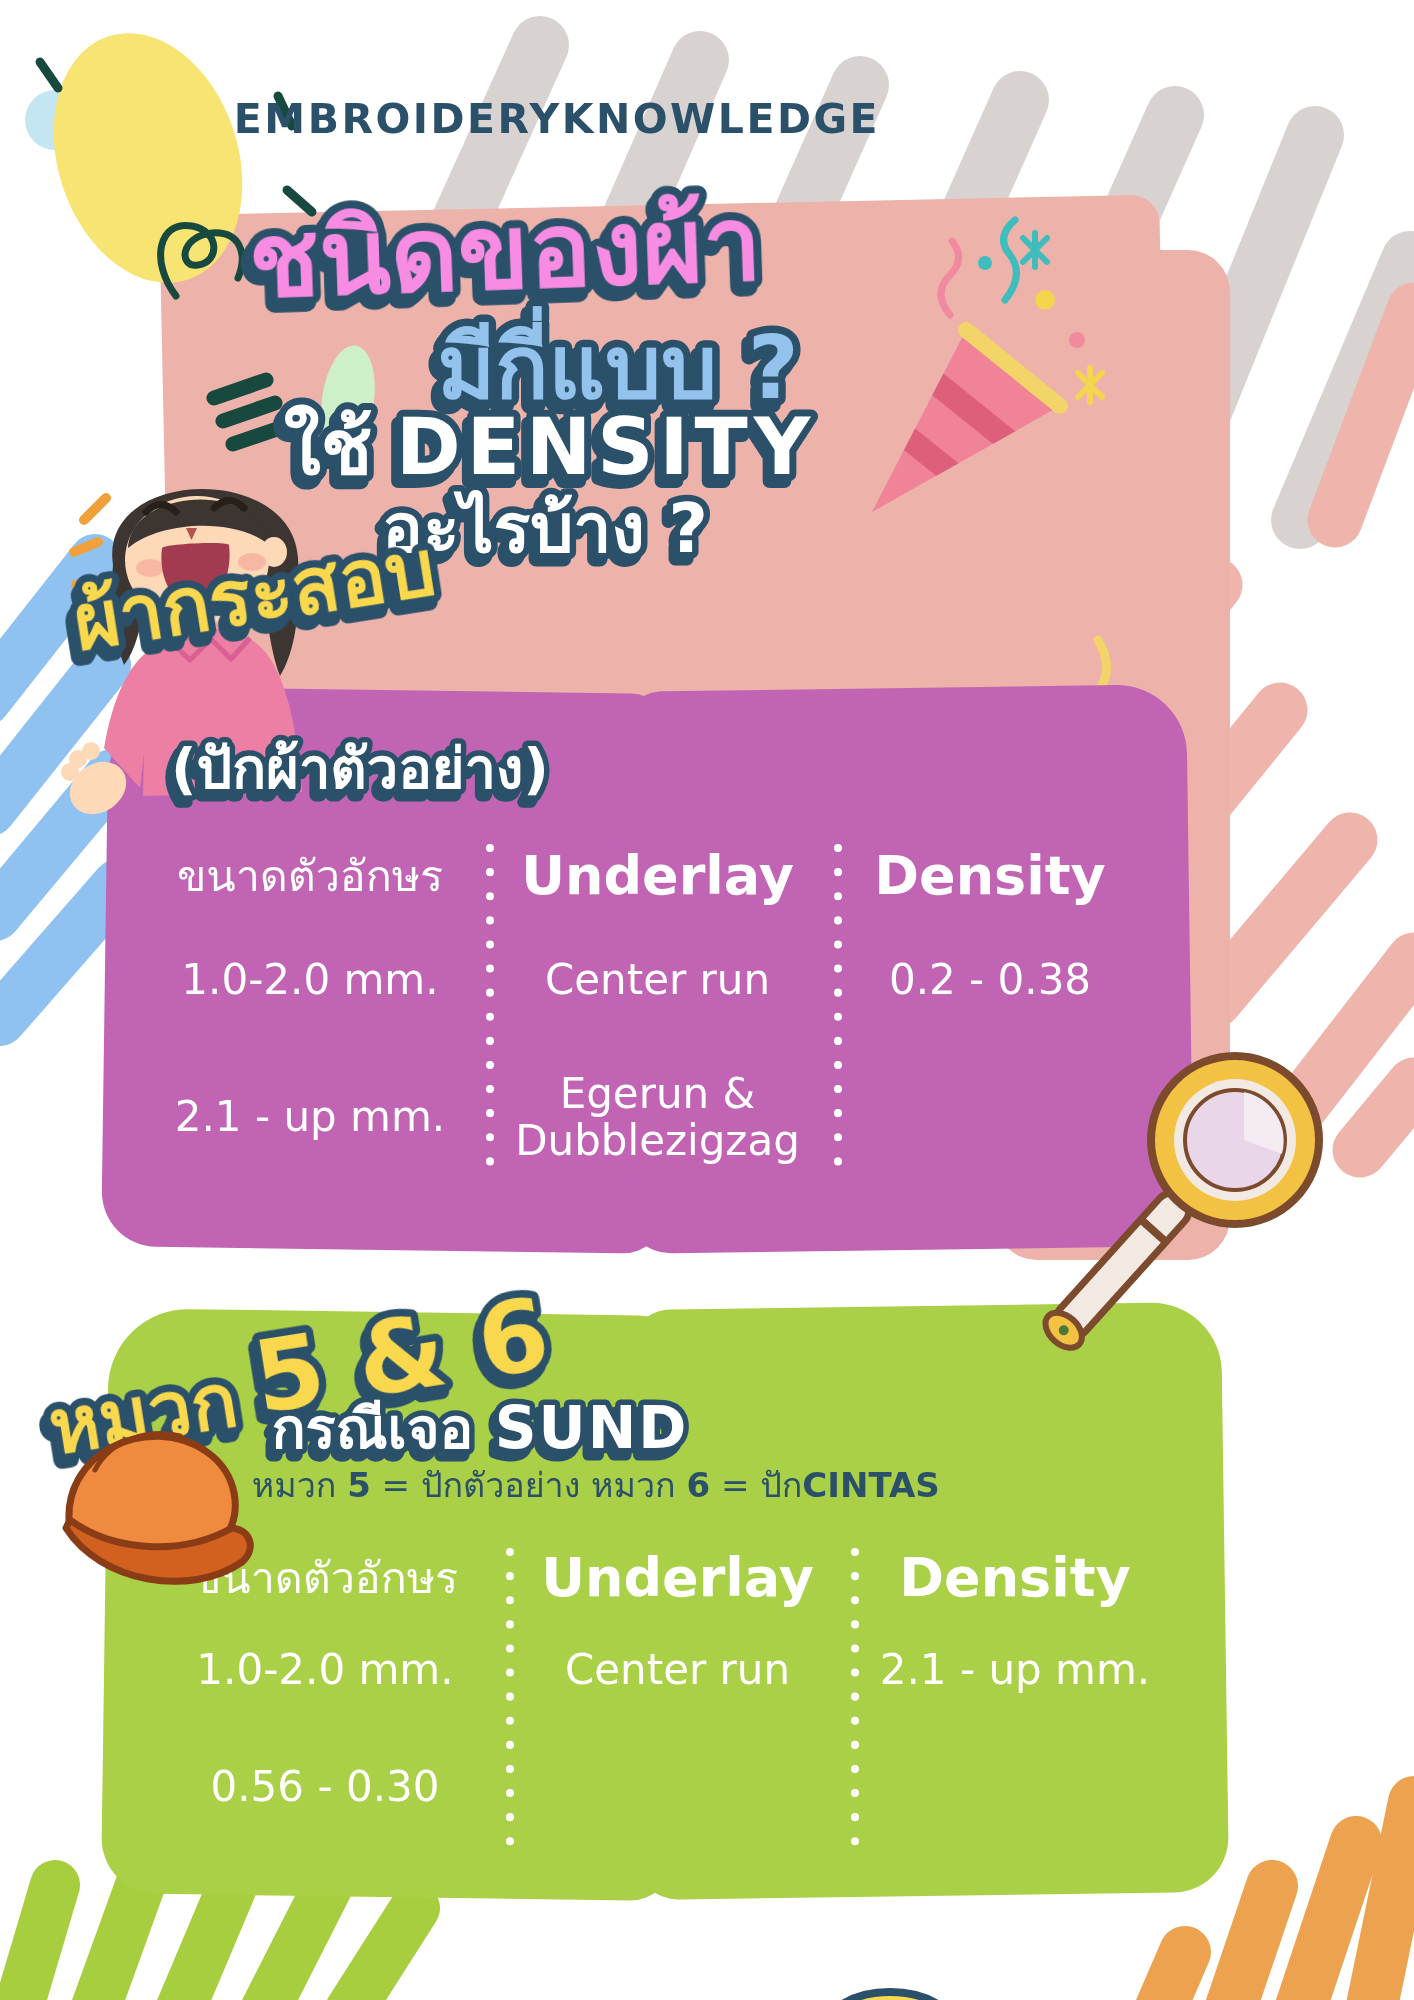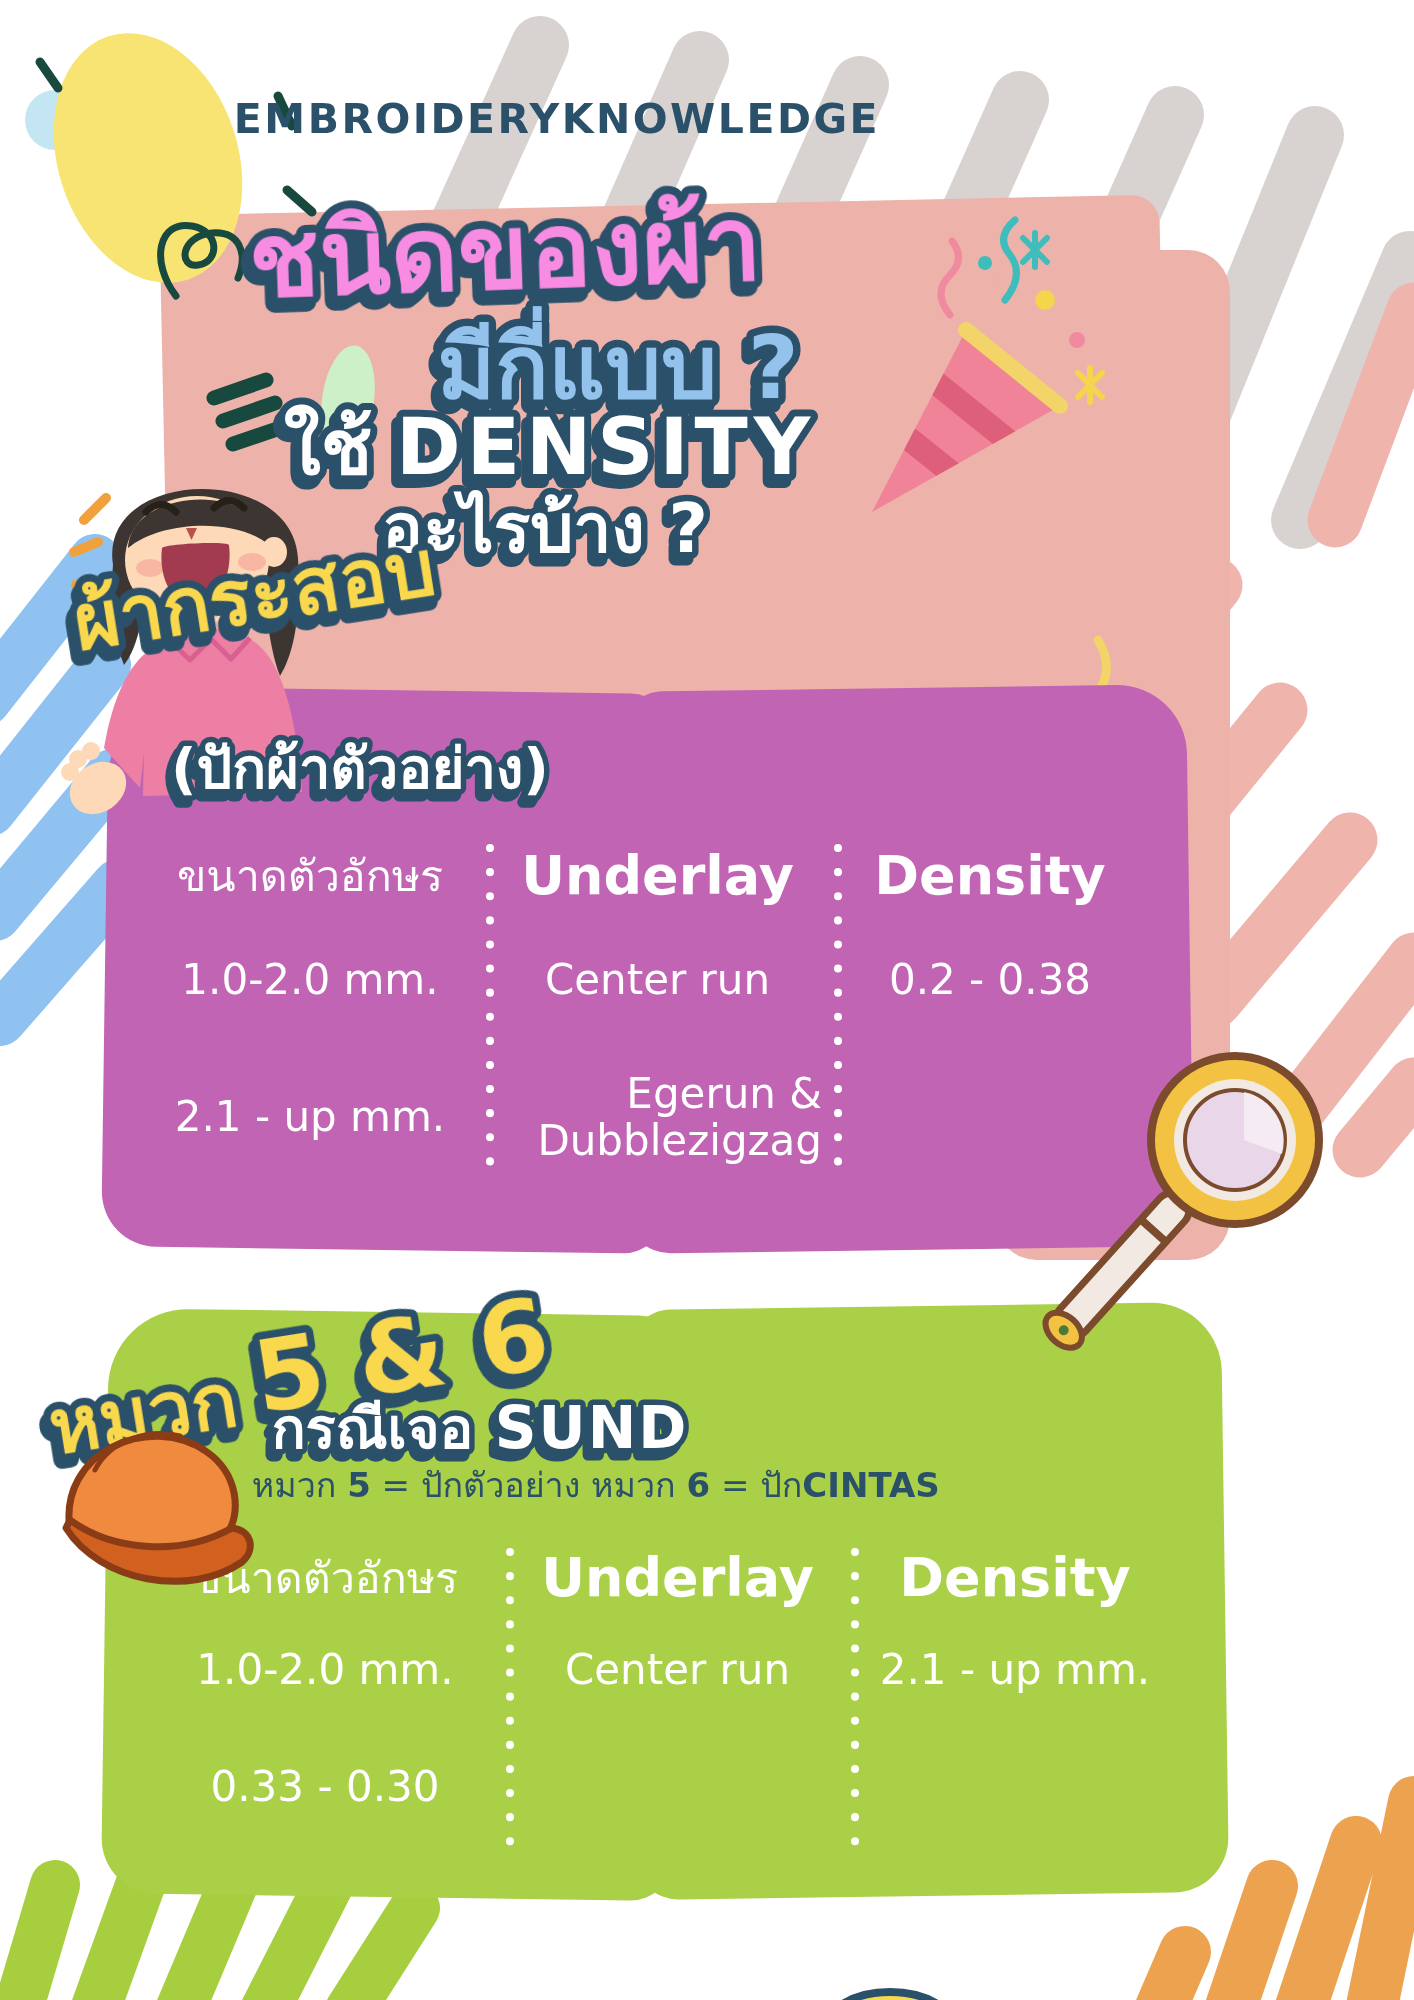--- a/index.html
+++ b/index.html
@@ -13,21 +13,21 @@
   
   .card-half { position:absolute; }
   .purple { background:#c164b4; }
   .green  { background:#a9d046; }
 
   .p-left  { left:105px; top:690px;  width:562px; height:560px; border-radius:95px 40px 40px 55px; transform:rotate(.8deg); }
   .p-right { left:622px; top:688px;  width:568px; height:562px; border-radius:45px 70px 55px 45px; transform:rotate(-.8deg); }
   .g-left  { left:105px; top:1312px; width:570px; height:585px; border-radius:80px 40px 40px 55px; transform:rotate(.8deg); }
   .g-right { left:630px; top:1306px; width:595px; height:590px; border-radius:45px 70px 55px 45px; transform:rotate(-.8deg); }
 
-  .tbl { position:absolute; display:grid; color:#fff; text-align:right; }
+  .tbl { position:absolute; display:grid; color:#fff; text-align:center; }
   .tbl > div { display:flex; align-items:center; justify-content:center; padding:0 8px; line-height:1.12; }
   .tbl .h1 { font-weight:400; font-size:43px; }
   .tbl .hb { font-weight:700; font-size:54px; }
   .tbl .c  { font-weight:400; font-size:42px; }
 
   .tbl-fabric { left:135px; top:835px;  width:1015px;
      grid-template-columns:350px 345px 320px; grid-template-rows:82px 125px 150px; }
   .tbl-cap    { left:145px; top:1542px; width:1035px;
      grid-template-columns:360px 345px 330px; grid-template-rows:72px 112px 122px; }
 
@@ -158,21 +158,21 @@
     <div class="c">Egerun &amp; Dubblezigzag</div>
   </div>
 
   <div class="tbl tbl-cap">
     <div class="h1">ขนาดตัวอักษร</div>
     <div class="hb">Underlay</div>
     <div class="hb">Density</div>
     <div class="c">1.0-2.0 mm.</div>
     <div class="c">Center run</div>
     <div class="c">2.1 - up mm.</div>
-    <div class="c">0.33 - 0.30</div>
+    <div class="c">0.56 - 0.30</div>
   </div>
 
   <svg class="layer" viewBox="0 0 1414 2000">
 
     <g stroke="#ffffff" stroke-width="8" stroke-linecap="round" stroke-dasharray="0.1 24">
       <line x1="490" y1="848" x2="490" y2="1162"></line>
       <line x1="838" y1="848" x2="838" y2="1162"></line>
       <line x1="510" y1="1552" x2="510" y2="1850"></line>
       <line x1="855" y1="1552" x2="855" y2="1850"></line>
     </g>

